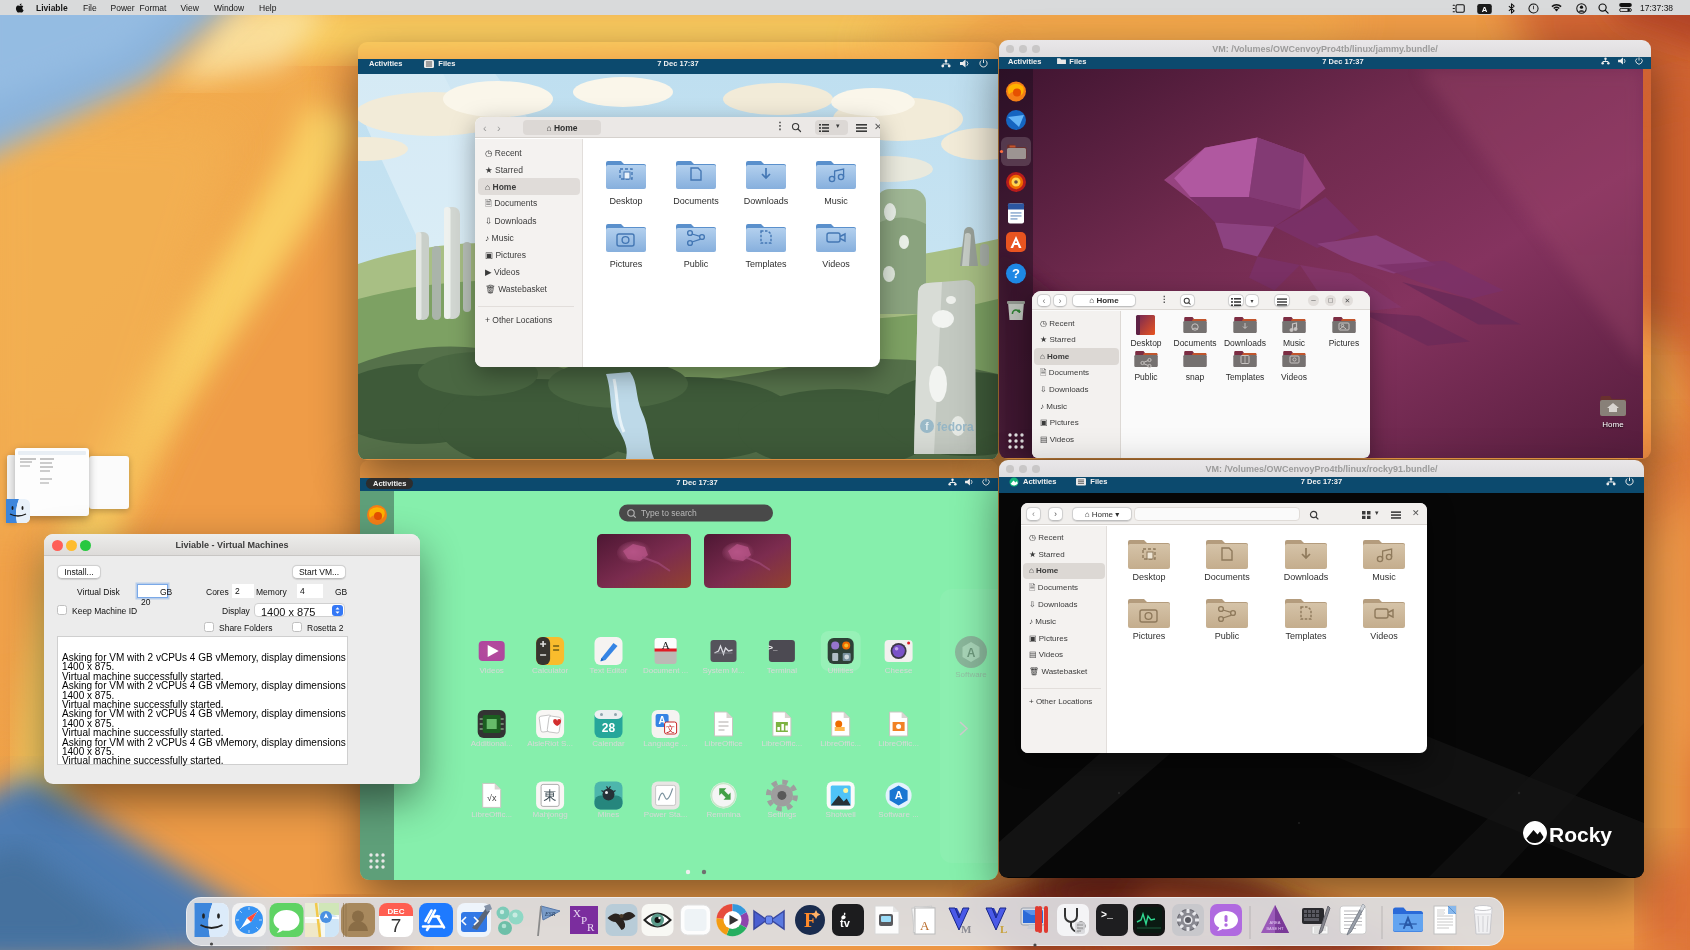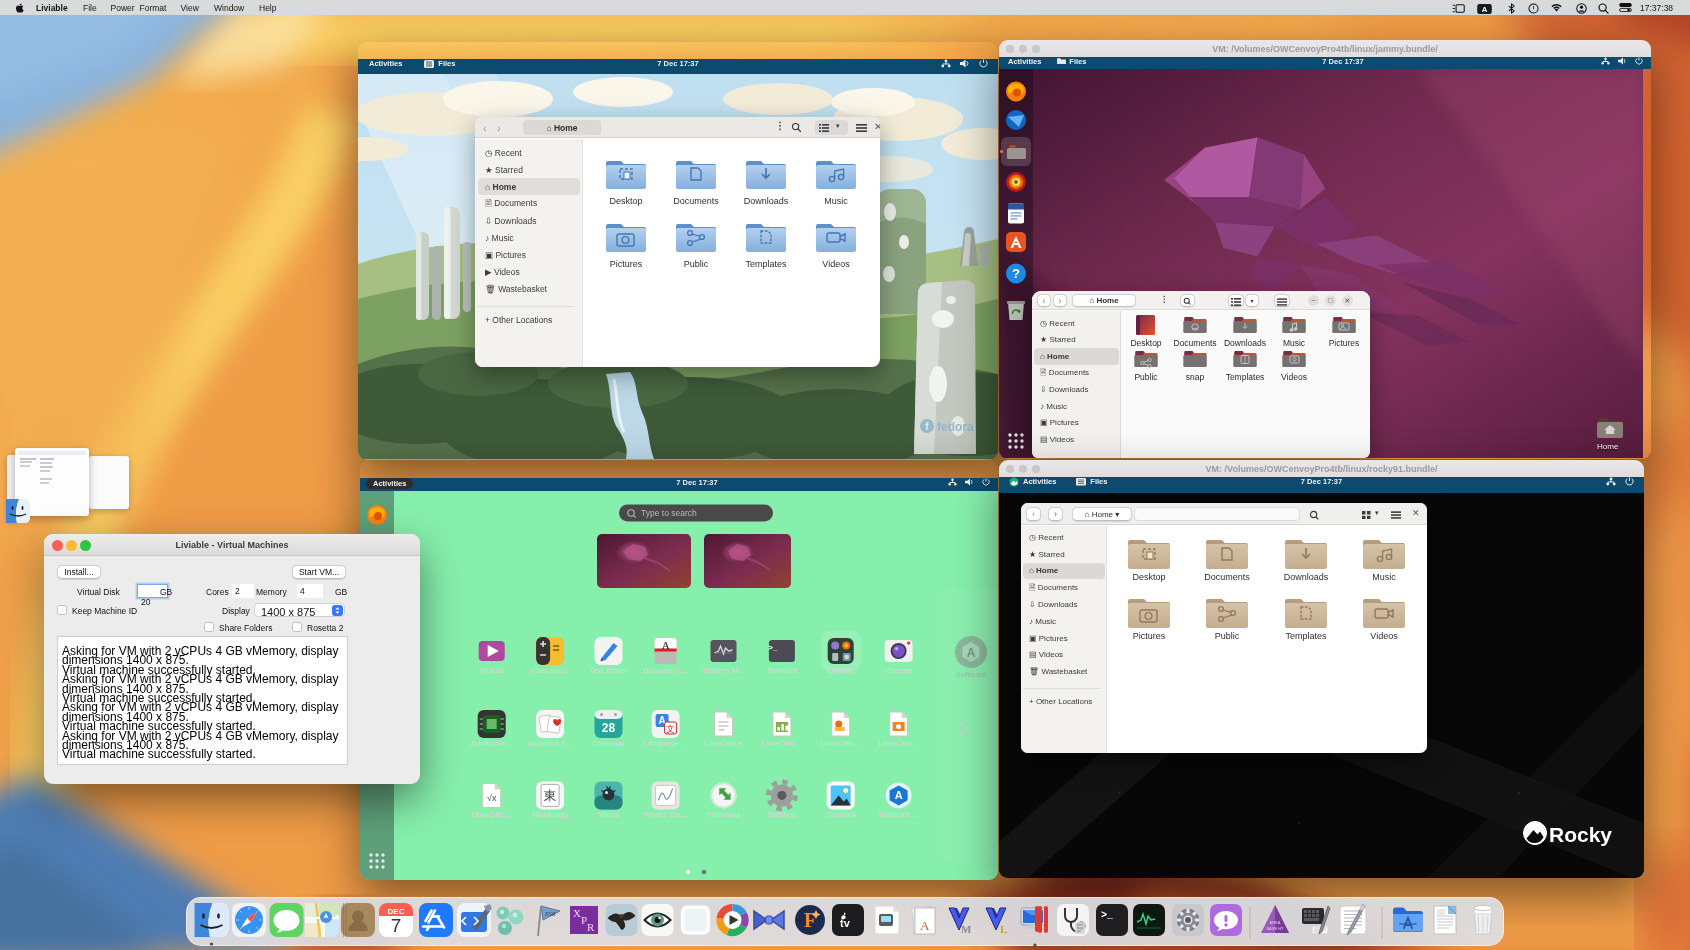--- a/index.html
+++ b/index.html
@@ -447,21 +447,21 @@
             <circle cx="11" cy="372" r="1.7"></circle>
             <circle cx="17" cy="372" r="1.7"></circle>
             <circle cx="23" cy="372" r="1.7"></circle>
             <circle cx="11" cy="378" r="1.7"></circle>
             <circle cx="17" cy="378" r="1.7"></circle>
             <circle cx="23" cy="378" r="1.7"></circle>
           </g>
    </svg>
   </div>
 
-  <div class="abs" style="left:598px;top:347px;width:32px;height:34px;">
+  <div class="abs" style="left:598px;top:325px;width:32px;height:34px;text-align:center">
    <svg width="26" height="22" viewBox="0 0 26 22">
           <path d="M1,2 h9 l2,3 h13 a1.5,1.5 0 0 1 1.5,1.5 v14 a1.5,1.5 0 0 1 -1.5,1.5 h-23 a1.5,1.5 0 0 1 -1.5,-1.5 v-17 a1.5,1.5 0 0 1 1.5,-1.5 Z" fill="#69302e"></path>
           <rect x="0" y="6" width="26" height="16" rx="2" fill="#888078"></rect>
           <path d="M13,9 l6,5 h-2 v4 h-8 v-4 h-2 Z" fill="#d8d4d0"></path>
         </svg>
    <div style="font-size:8px;color:#fff;text-shadow:0 1px 2px #000">Home</div>
   </div>
 
   <div class="abs" style="left:33px;top:222px;width:338px;height:167px;background:#fafafa;border-radius:9px 9px 6px 6px;box-shadow:0 8px 24px rgba(0,0,0,.4);overflow:hidden;font-size:8.5px;color:#3a3a3a">
    <div class="abs" style="left:0;top:0;right:0;height:19px;background:#f3f1ef;border-bottom:1px solid #ddd9d5"></div>
@@ -1086,21 +1086,21 @@
  <span class="abs" style="left:178px;top:72px">Display</span>
  <div class="abs" style="left:210px;top:68.5px;width:91px;height:14.5px;background:#fff;border:1px solid #d0d0d0;border-radius:4px;font-size:11px;padding:2.5px 0 0 6px">1400 x 875
   <span class="abs" style="right:1px;top:1px;width:11px;height:11.5px;background:#3478f6;border-radius:3px"><svg width="11" height="11" viewBox="0 0 11 11">
           <path d="M3.5,4.5 L5.5,2.2 L7.5,4.5 Z M3.5,6.5 L5.5,8.8 L7.5,6.5 Z" fill="#fff"></path>
         </svg></span>
  </div>
  <span class="cb" style="left:160px;top:88px"></span>
  <span class="abs" style="left:175px;top:89px">Share Folders</span>
  <span class="cb" style="left:248px;top:88px"></span>
  <span class="abs" style="left:263px;top:89px">Rosetta 2</span>
- <div class="abs" style="left:13px;top:102px;width:291px;height:129px;background:#fff;border:1px solid #cfcfcf;font-size:12px;line-height:9.4px;padding:10px 0 0 4px;color:#000">
+ <div class="abs" style="left:13px;top:102px;width:291px;height:129px;background:#fff;border:1px solid #cfcfcf;font-size:10px;line-height:9.4px;padding:16px 0 0 4px;color:#000">
 Asking for VM with 2 vCPUs 4 GB vMemory, display dimensions 1400 x 875.<br>Virtual machine successfully started.<br>Asking for VM with 2 vCPUs 4 GB vMemory, display dimensions 1400 x 875.<br>Virtual machine successfully started.<br>Asking for VM with 2 vCPUs 4 GB vMemory, display dimensions 1400 x 875.<br>Virtual machine successfully started.<br>Asking for VM with 2 vCPUs 4 GB vMemory, display dimensions 1400 x 875.<br>Virtual machine successfully started.
  </div>
 </div>
 
 <div id="dock" class="abs">
  <svg class="abs" style="left:0;top:0" width="1318" height="49" viewBox="0 0 1318 49">
   <defs>
    <linearGradient id="cal" x1="0" y1="0" x2="0" y2="1">
           <stop offset="0" stop-color="#ff5e51"></stop>
           <stop offset=".38" stop-color="#ff5e51"></stop>

